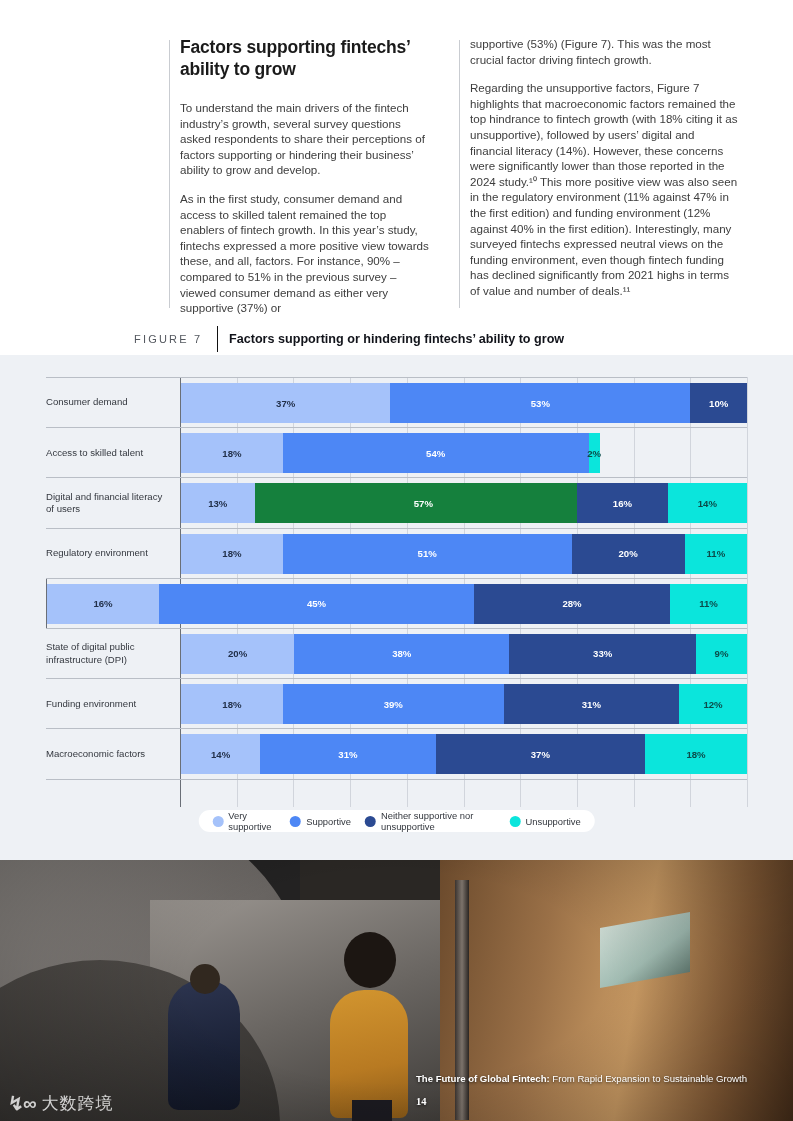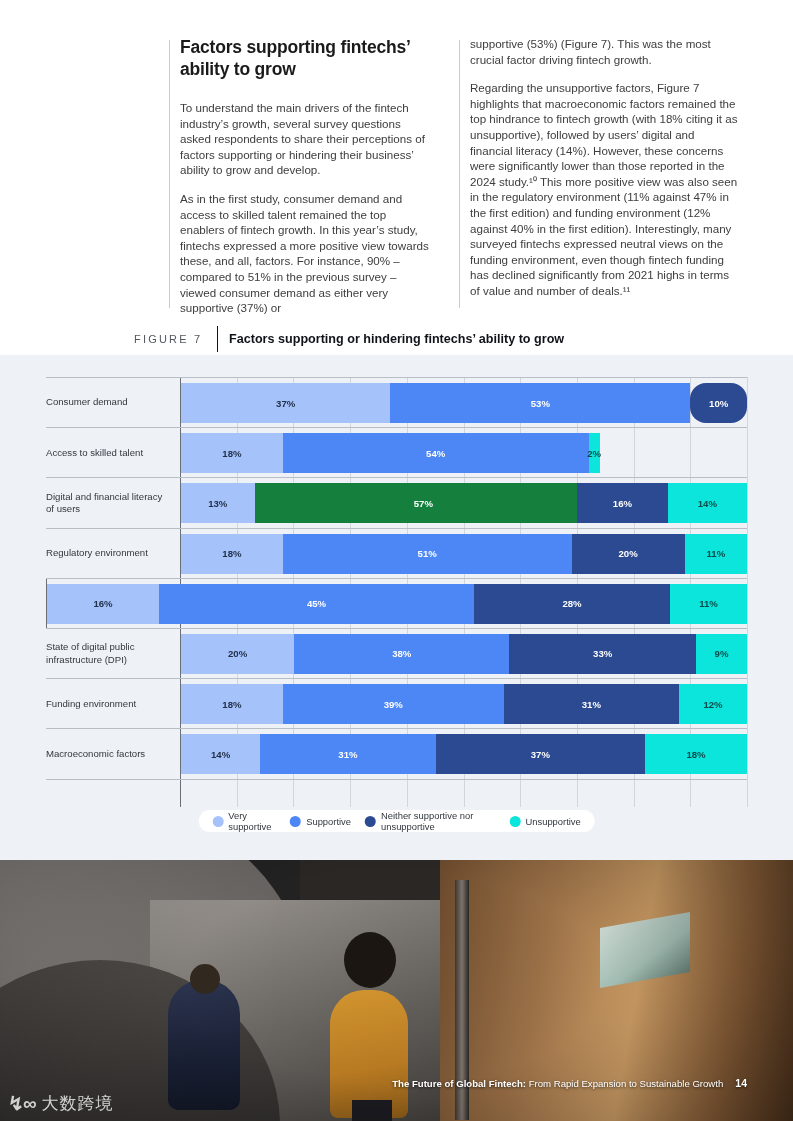--- a/index.html
+++ b/index.html
@@ -268,30 +268,31 @@
     position: absolute; left: 352px; top: 240px;
     width: 40px; height: 30px;
     background: #1b1a20;
   }
   .photo .vignette {
     position: absolute; inset: 0;
     background: radial-gradient(ellipse 600px 300px at 50% 45%, rgba(0,0,0,0) 35%, rgba(0,0,0,0.45) 100%);
   }
   .footer-text {
     position: absolute;
-    right: 46px; bottom: 32px;
+    right: 46px; bottom: 14px;
     font-size: 9.6px;
     color: #ffffff;
     display: flex;
     align-items: baseline;
     gap: 12px;
     text-shadow: 0 1px 3px rgba(0,0,0,0.7);
+    flex-direction: column;
   }
   .footer-text b { font-weight: bold; }
-  .page-num { font-weight: bold; font-size: 10.5px; }
+  .page-num { font-weight: bold; font-size: 10.5px; font-family: Liberation Serif, serif; }
   .watermark {
     position: absolute;
     left: 8px; bottom: 6px;
     display: flex;
     align-items: center;
     gap: 6px;
     color: rgba(255,255,255,0.78);
     font-size: 17px;
     letter-spacing: 1px;
   }
@@ -343,21 +344,21 @@
   <div class="chart-row">
         <div class="row-label">Consumer demand</div>
         <div class="row-bars">
           <div class="bar-track">
             <div class="seg" style="width: 37%; background: rgb(165, 194, 250); color: rgb(34, 48, 74);">
               <span>37%</span>
             </div>
             <div class="seg" style="width: 53%; background: rgb(77, 135, 245); color: rgb(255, 255, 255);">
               <span>53%</span>
             </div>
-            <div class="seg" style="width: 10%; background: rgb(43, 74, 146); color: rgb(255, 255, 255); border-radius: 16px;">
+            <div class="seg" style="width: 10%; background: rgb(43, 74, 146); color: rgb(255, 255, 255);">
               <span>10%</span>
             </div>
           </div>
         </div>
       </div>
       <div class="chart-row">
         <div class="row-label">Access to skilled talent</div>
         <div class="row-bars">
           <div class="bar-track">
             <div class="seg" style="width: 18%; background: rgb(165, 194, 250); color: rgb(34, 48, 74);">

